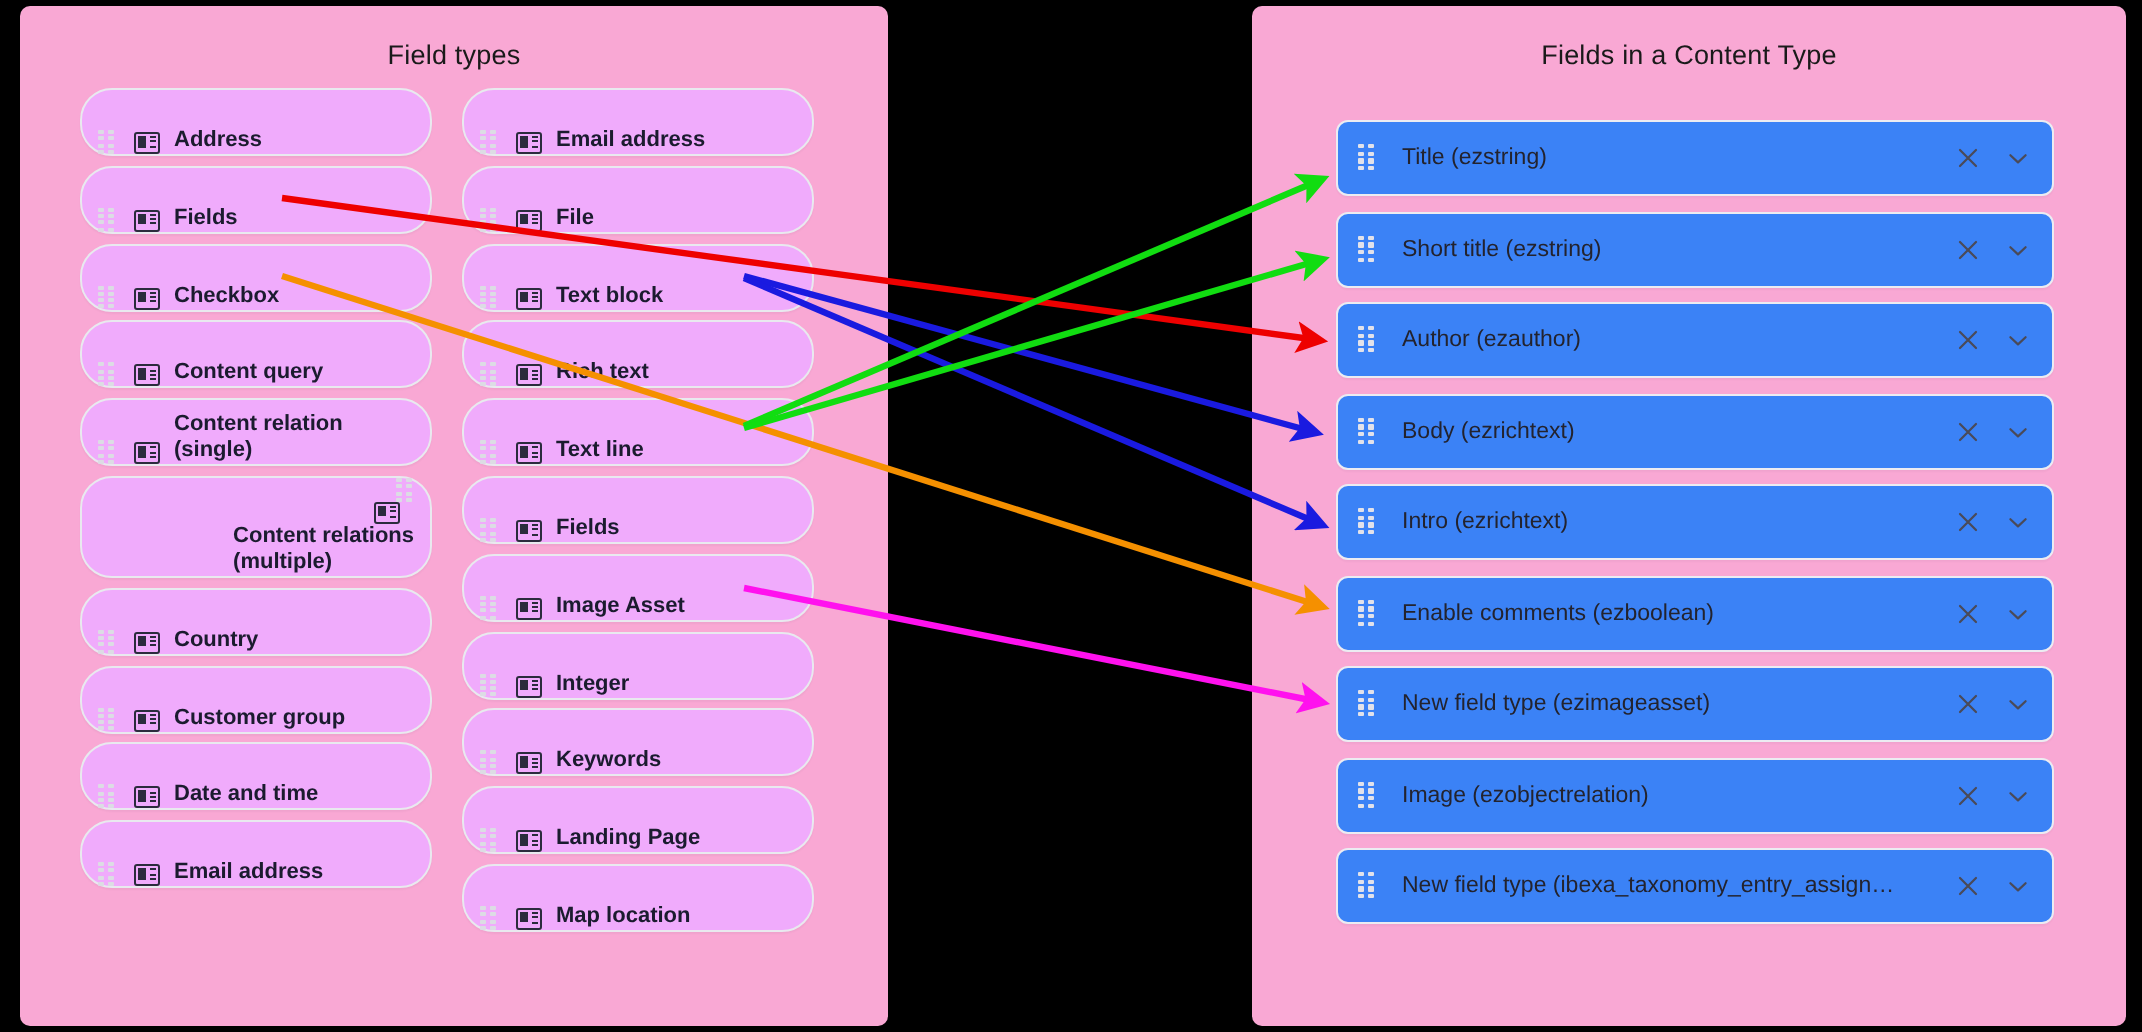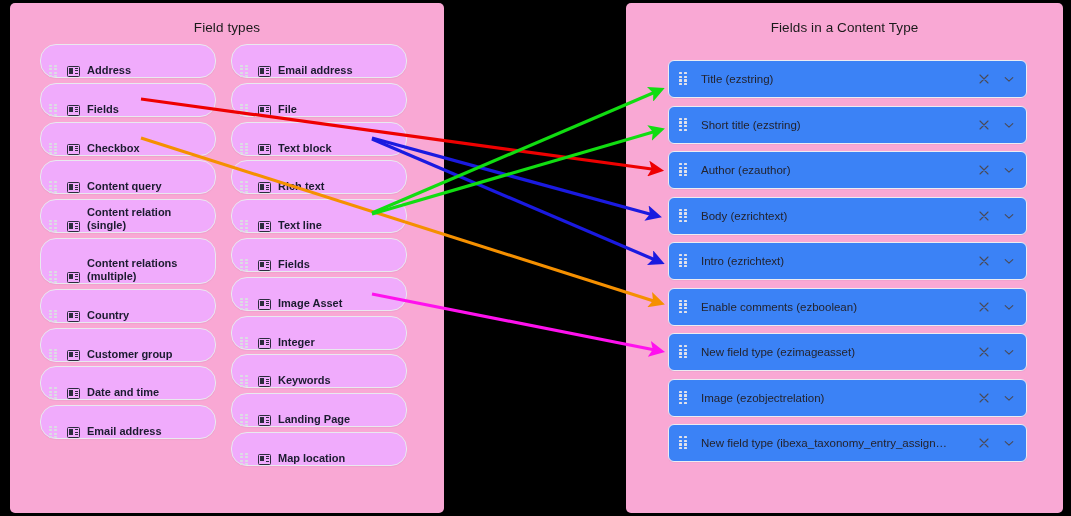--- a/index.html
+++ b/index.html
@@ -44,21 +44,21 @@
     min-height:34px;
     margin-bottom:4.8px;
     background:#f0abfc;
     border:1px solid #e9e9ef;
     border-radius:16px;
     display:flex;
     align-items:flex-end;
     padding:0 8px;
     box-shadow:0 1px 1px rgba(30,30,60,.04);
   }
-  .ft-card.tall{ min-height:46px; }
+  .ft-card.tall{ min-height:46px;flex-direction:column; }
   .ft-label{
     font-size:11px;
     font-weight:bold;
     color:#1b1b2f;
     line-height:13px;
     white-space:pre-line;
   }
 
   
   #fc-list{ position:absolute; left:668px; top:60px; width:359px; }

